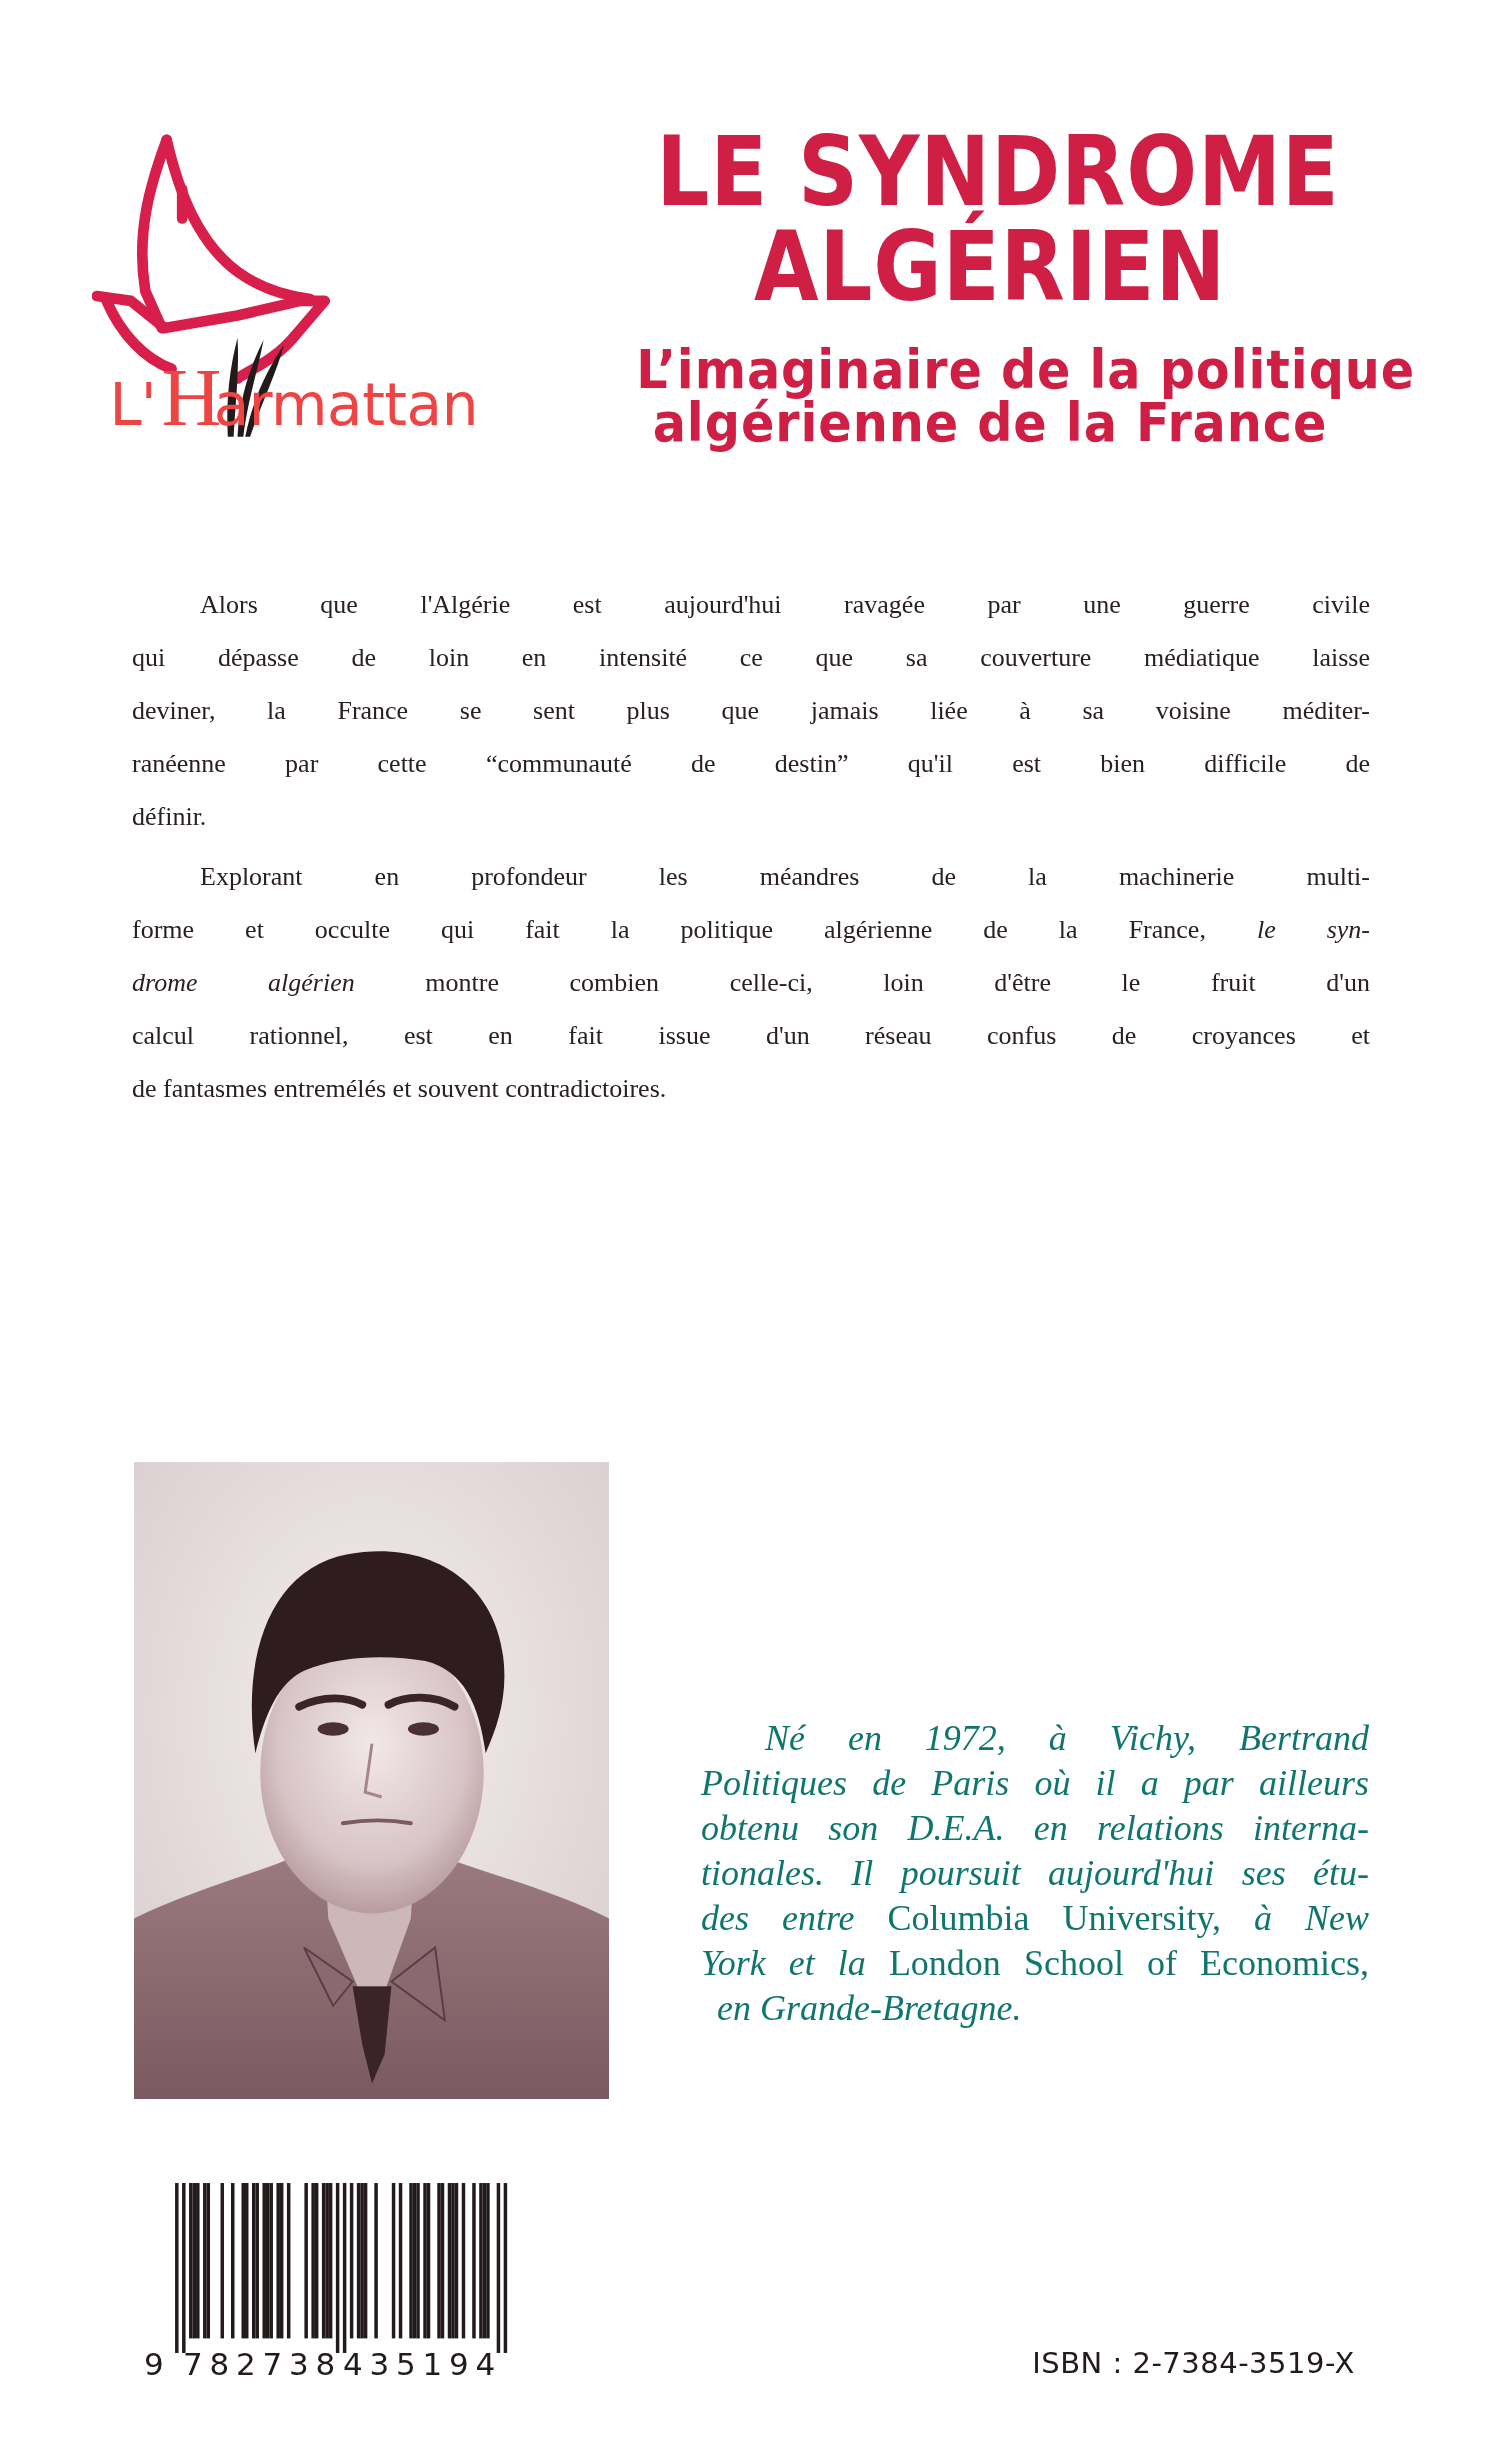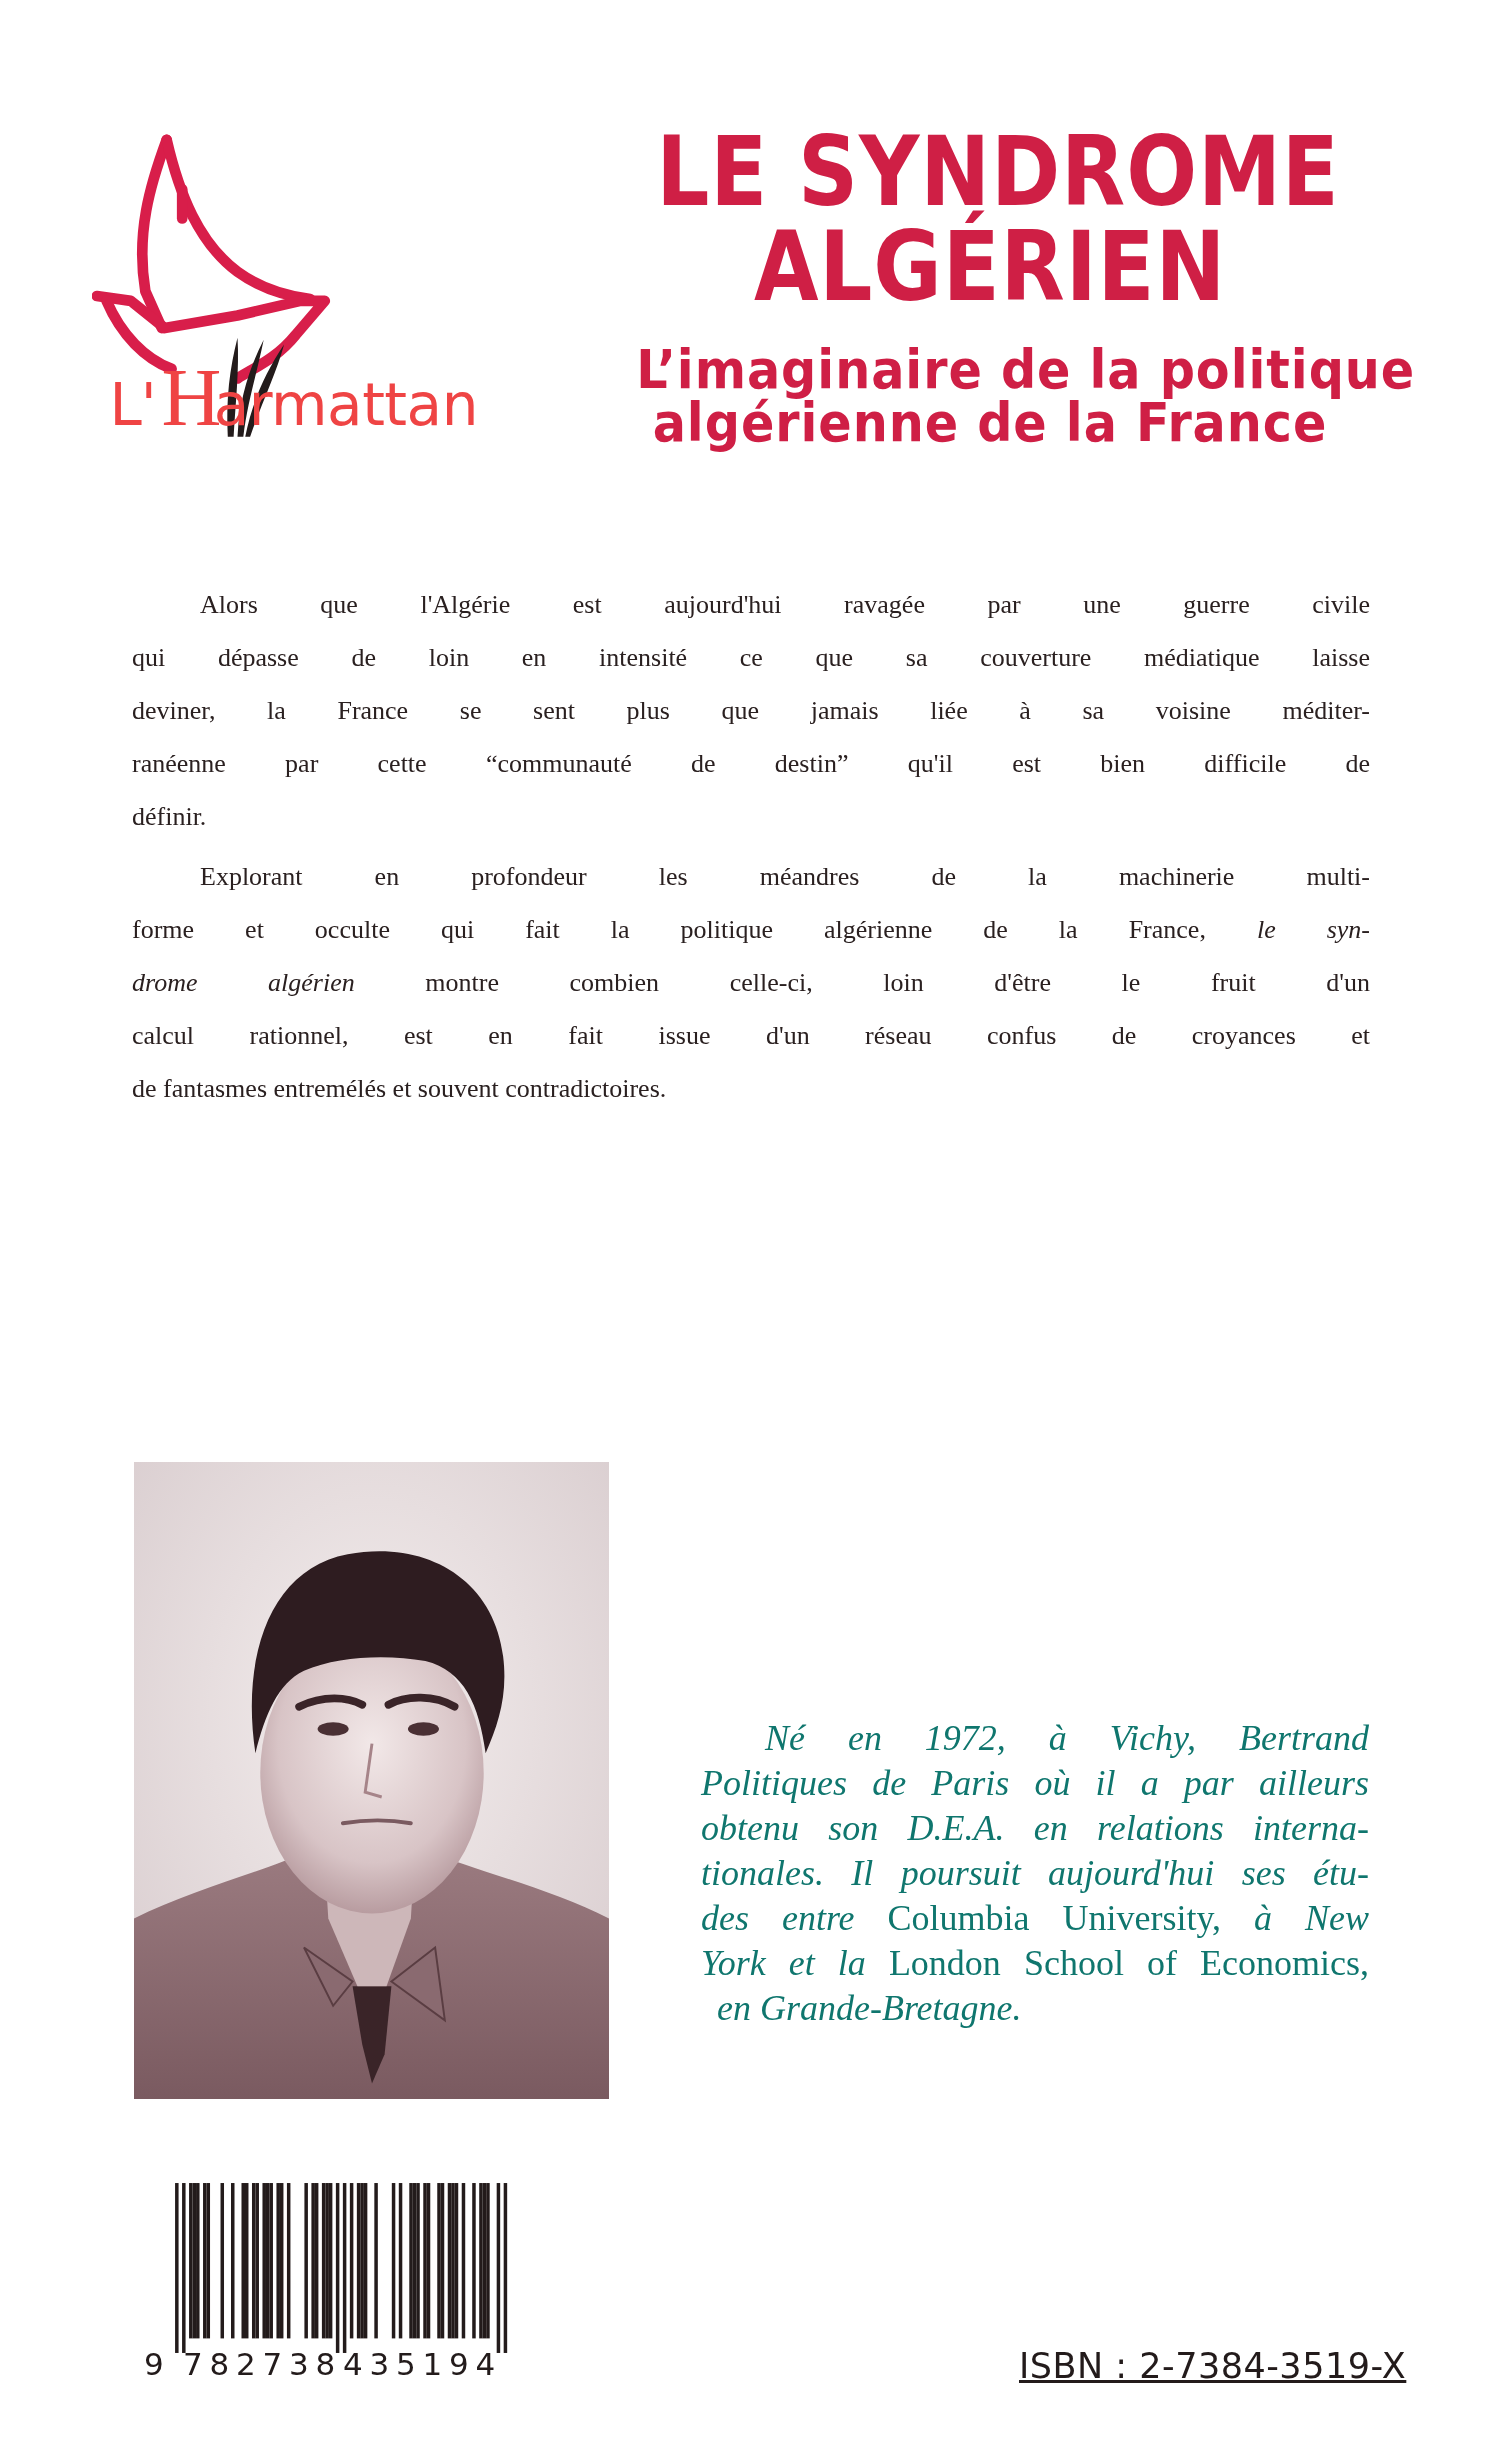--- a/index.html
+++ b/index.html
@@ -61,24 +61,23 @@
     
     #barcode { position: absolute; left: 144px; top: 2183px; width: 369px; height: 204px; }
     #barcode-digits {
       position: absolute; left: 0; top: 163px; width: 369px; height: 39px;
       font-family: "DejaVu Sans", sans-serif; font-size: 31px; color: #231b1b;
     }
     #barcode-digits span { position: absolute; top: 0; }
 
     
     #isbn {
-      position: absolute; left: 1019px; top: 2346px; width: 349px; text-align: left;
-      font-family: "DejaVu Sans", sans-serif; font-size: 35px; color: #231b1b; letter-spacing: 0.5px;
+      position: absolute; left: 1019px; top: 2346px; width: 349px; text-align: center;
+      font-family: "DejaVu Sans", sans-serif; font-size: 29px; color: #231b1b; letter-spacing: 0.5px;
       white-space: nowrap;
-      text-decoration: underline;
     }
   </style>
 </head>
 <body>
 
 <div id="logo" class="abs">
   <svg class="sail" width="388" height="311" viewBox="0 0 400 320">
     <g fill="none" stroke="#d81e4a" stroke-width="11" stroke-linecap="round" stroke-linejoin="round">
 
       <path d="M77 14 C60 60 45 110 55 170 L 72 208"></path>

